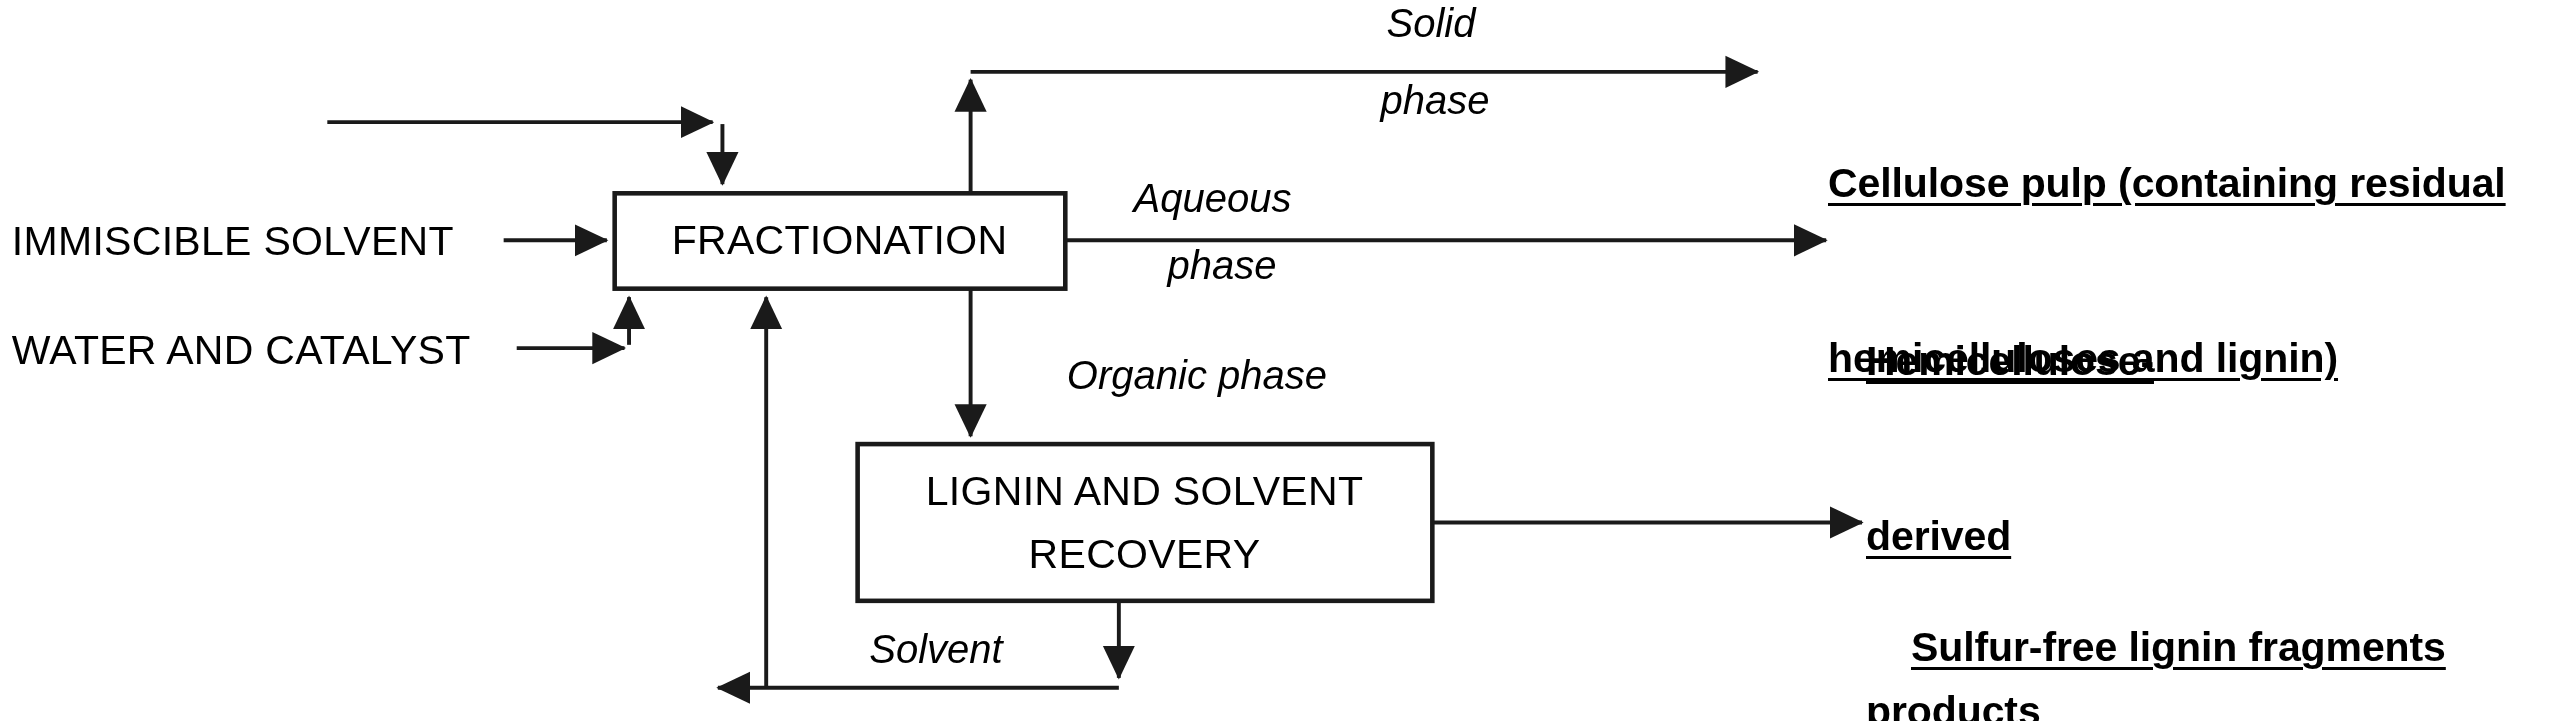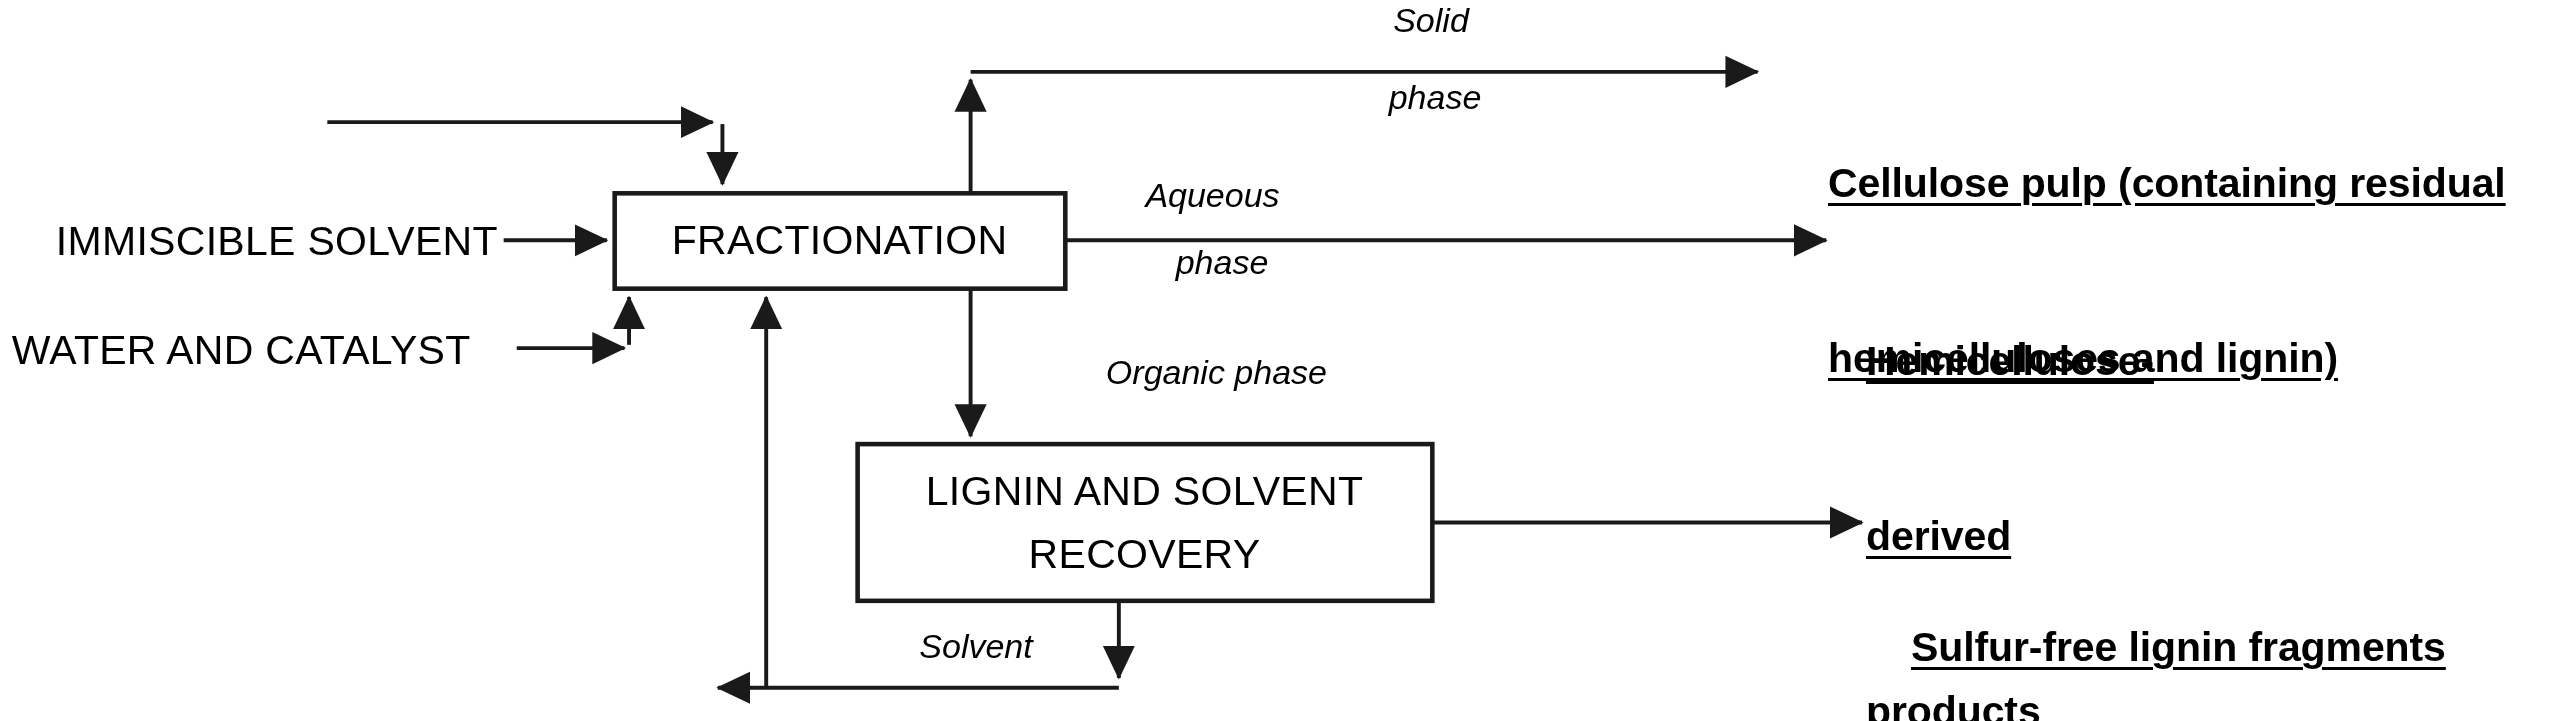--- a/index.html
+++ b/index.html
@@ -42,21 +42,21 @@
     justify-content: center;
     text-align: left;
     font-size: 41px;
     font-weight: 400;
     line-height: 1.32;
     letter-spacing: 0.3px;
   }
   
   .stream-label {
     font-style: italic;
-    font-size: 34px;
+    font-size: 40px;
     font-weight: 400;
     text-align: center;
   }
   
   .product-label {
     font-weight: 700;
     font-size: 41px;
     line-height: 1.42;
     letter-spacing: -0.1px;
   }
@@ -108,40 +108,40 @@
 
     <line x1="2192" y1="800" x2="2850" y2="800" stroke="#1a1a1a" stroke-width="6" marker-end="url(#ah)"></line>
 
     <g>
       <line x1="1712" y1="920" x2="1712" y2="1038" stroke="#1a1a1a" stroke-width="6" marker-end="url(#ah)"></line>
       <line x1="1712" y1="1053" x2="1098" y2="1053" stroke="#1a1a1a" stroke-width="6" marker-end="url(#ah)"></line>
       <line x1="1172" y1="1053" x2="1172" y2="455" stroke="#1a1a1a" stroke-width="6" marker-end="url(#ah)"></line>
     </g>
   </svg>
 
-  <div class="lbl feed-label" style="left:11.8px; top:217px;margin-left:44px;">IMMISCIBLE SOLVENT</div>
+  <div class="lbl feed-label" style="left:11.8px; top:217px;">IMMISCIBLE SOLVENT</div>
 
   <div class="lbl feed-label" style="left:11.8px; top:326px;">WATER AND CATALYST</div>
 
   <div class="box-caption" style="left:614px; top:193px; width:451px; height:95px;">FRACTIONATION</div>
 
   <div class="box-caption" style="left:857px; top:444px; width:575px; height:157px; flex-direction:column;gap:8px;">
     <div>LIGNIN AND SOLVENT</div>
     <div>RECOVERY</div>
   </div>
 
   <div class="lbl stream-label" style="left:1346px; top:0px; width:170px;">Solid</div>
   <div class="lbl stream-label" style="left:1340px; top:77px; width:190px;">phase</div>
 
   <div class="lbl stream-label" style="left:1111px; top:175px; width:203px;">Aqueous</div>
   <div class="lbl stream-label" style="left:1137px; top:242px; width:170px;">phase</div>
 
   <div class="lbl stream-label" style="left:987px; top:352px; width:340px; text-align:right;">Organic phase</div>
 
-  <div class="lbl stream-label" style="left:878px; top:626px; width:196px;">Solvent</div>
+  <div class="lbl stream-label" style="left:838px; top:626px; width:196px;">Solvent</div>
 
   <div class="lbl product-label" style="left:1800px; top:38px; width:771px;margin-left:28px;">
     <div><span>Cellulose pulp (containing residual</span></div>
     <div><span>hemicelluloses and lignin)</span></div>
   </div>
 
   <div class="lbl product-label" style="left:1866px; top:216px; width:588px;">
     <div><span>Hemicellulose-</span></div>
     <div><span>derived</span></div>
     <div><span>products</span></div>

